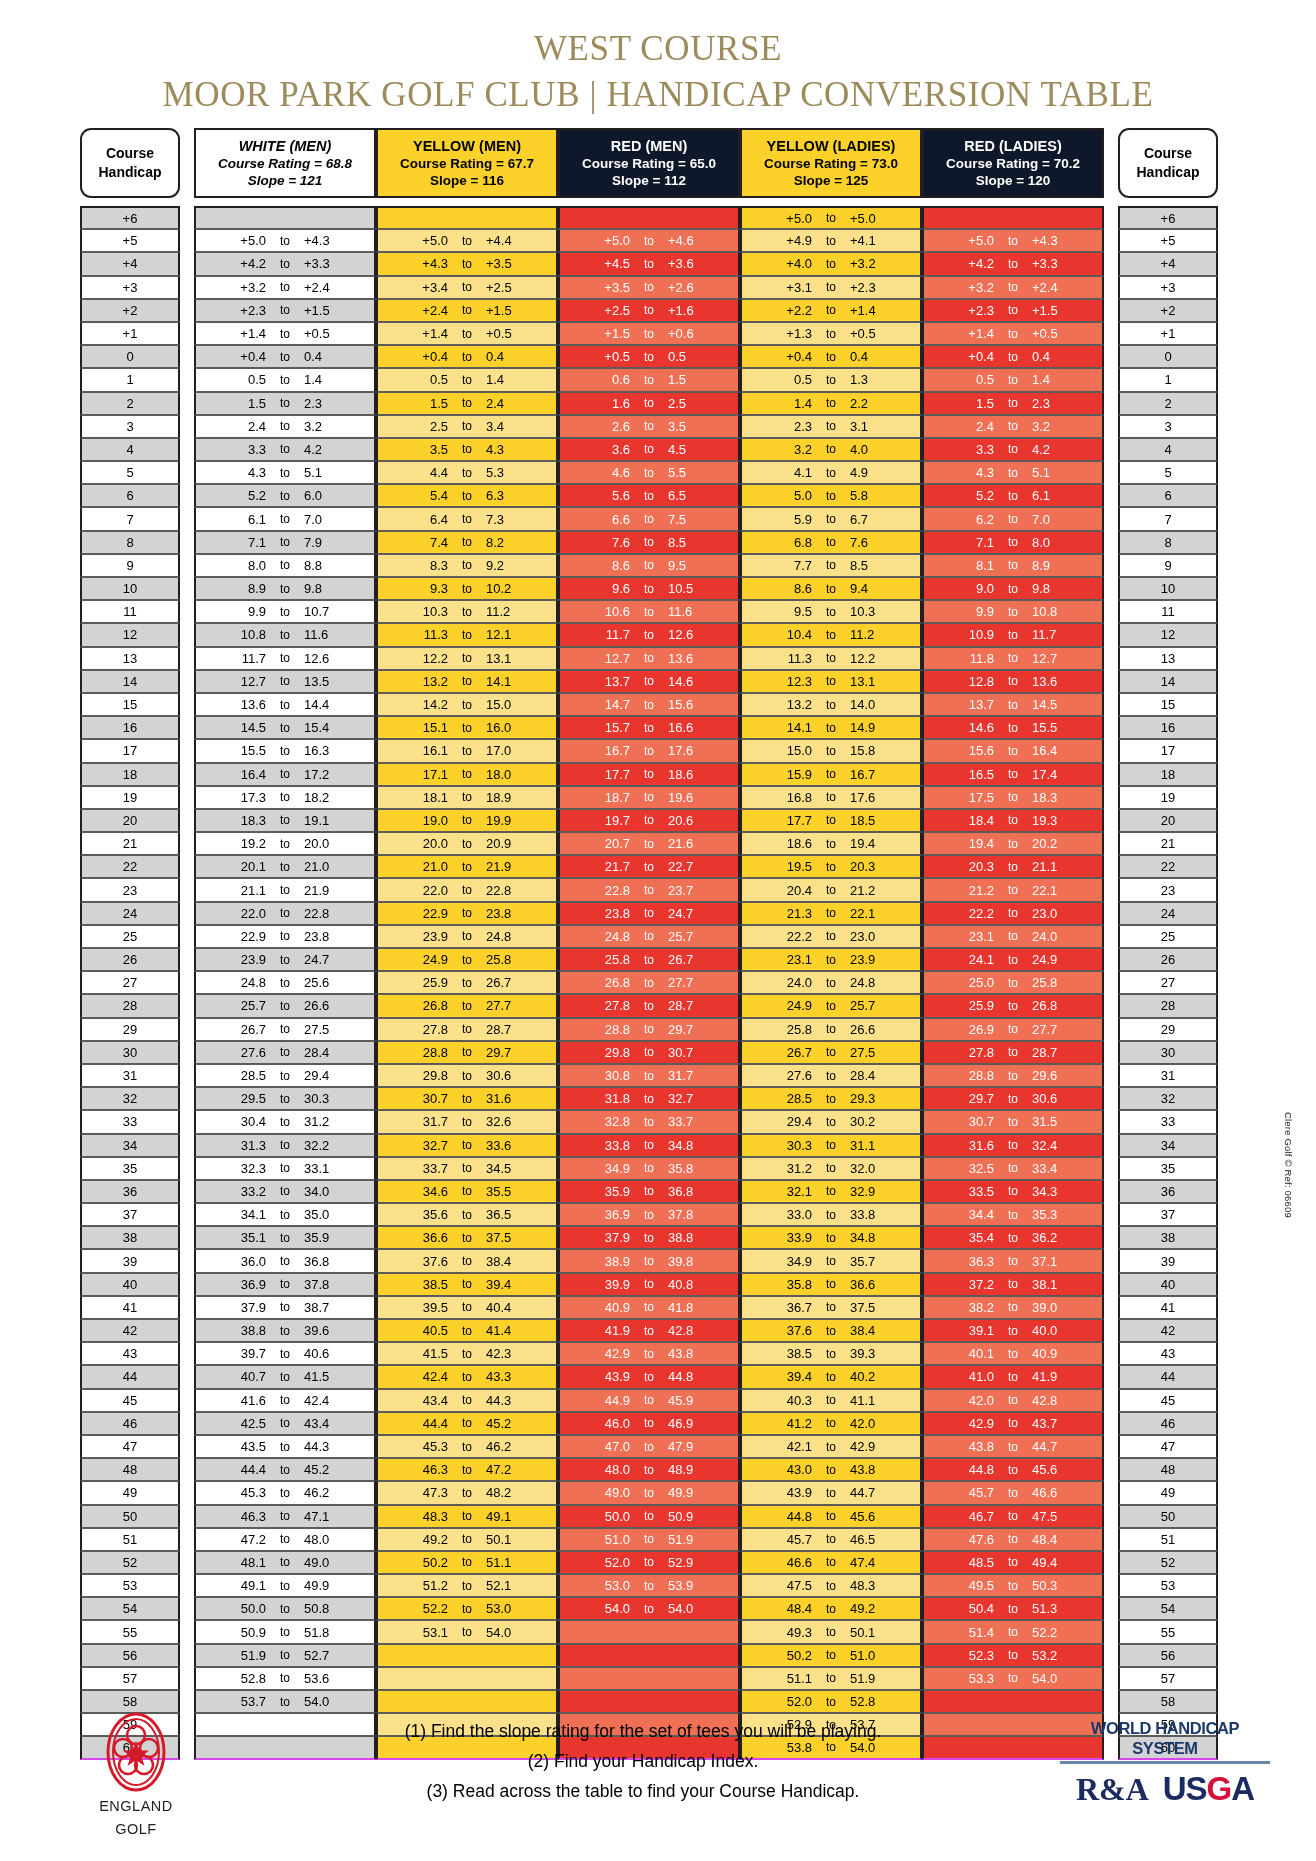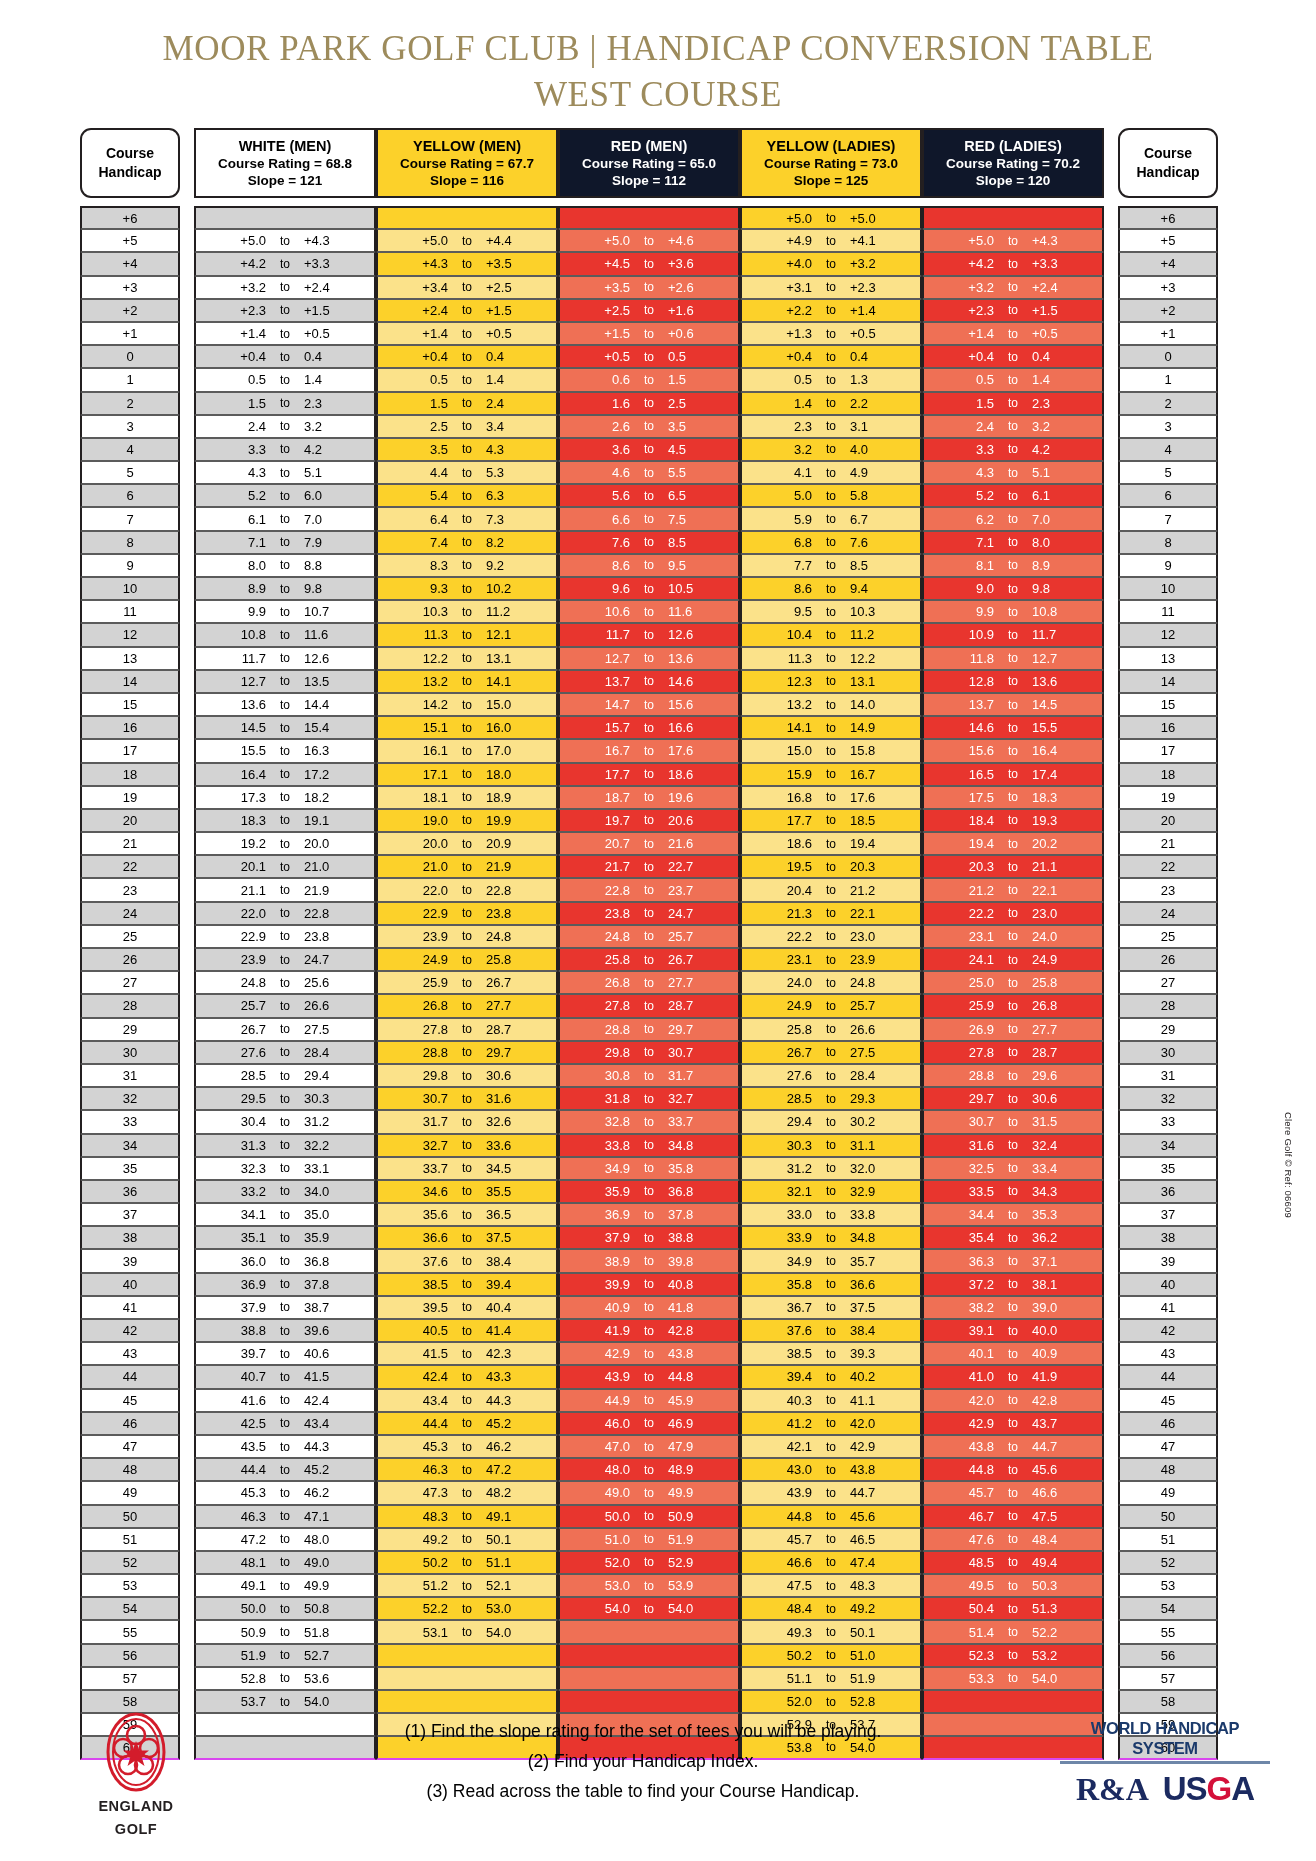--- a/index.html
+++ b/index.html
@@ -50,21 +50,21 @@
     text-align: center;
     border: 2px solid #231f20;
     font-weight: bold;
     font-size: 13.5px;
     line-height: 17px;
     padding: 2px 3px;
   }
   .hdr .tee-name { font-size: 14.5px; display:block; }
   .hdr .rating, .hdr .slope { font-size: 13.5px; display:block; }
   .hdr-ch { background: #ffffff; color: #000; font-size: 14px; line-height: 19px; width: 100px; border-radius: 11px;}
-  .hdr-white  { background: #ffffff; color: #000; }
+  .hdr-white  { background: #ffffff; color: #000; font-style: italic; }
   .hdr-yellow { background: #fcd12a; color: #000; }
   .hdr-red    { background: #0f172a; color: #fff; text-align: center; }
 
   .spacer-col { width: 14px; border: none; background: transparent; padding:0; }
   .gap-row td { height: 8px; padding: 0; border: none; background: transparent; }
 
   
   td.cell {
     height: 23.2px;
     font-size: 13px;
@@ -121,21 +121,21 @@
     top: 1690px;
     height: 171px;
     display: flex;
     align-items: flex-start;
     justify-content: space-between;
     padding: 20px 46px 0 46px;
   }
   .eg-logo { width: 180px; text-align: center; padding-top: 2px; }
   .eg-mark { width: 66px; height: 80px; margin: 0 auto; }
   .eg-text {
-    font-size: 14.5px; font-weight: bold; color: #231f20;
+    font-size: 14.5px; font-weight: normal; color: #231f20;
     line-height: 17px; margin-top: 6px; letter-spacing: 0.5px;
   }
   .instructions {
     flex: 1 1 auto;
     text-align: center;
     padding-top: 6px;
   }
   .instructions .ins-title {
     font-weight: bold; font-size: 17.5px; color: #000; line-height: 27px;
   }
@@ -152,22 +152,22 @@
   .rna-mark { font-family: "Liberation Serif", serif; font-size: 32px; color: #1b2a60; font-weight: bold; line-height: 34px; }
   .usga-mark { font-size: 33px; font-weight: bold; line-height: 34px; letter-spacing:-1px; }
   .usga-mark .us { color: #1b2a60; }
   .usga-mark .g  { color: #d4113a; }
   .usga-mark .a  { color: #1b2a60; }
 </style>
 </head>
 <body>
 
 <div class="title-block">
+  <div class="title-line">WEST COURSE</div>
   <div class="title-line">MOOR PARK GOLF CLUB | HANDICAP CONVERSION TABLE</div>
-  <div class="title-line">WEST COURSE</div>
 </div>
 
 <div class="table-wrap">
   <table class="conv">
     <colgroup>
       <col style="width:100px">
         <col style="width:14px">
       <col style="width:182px">
         <col style="width:182px">
         <col style="width:182px">

